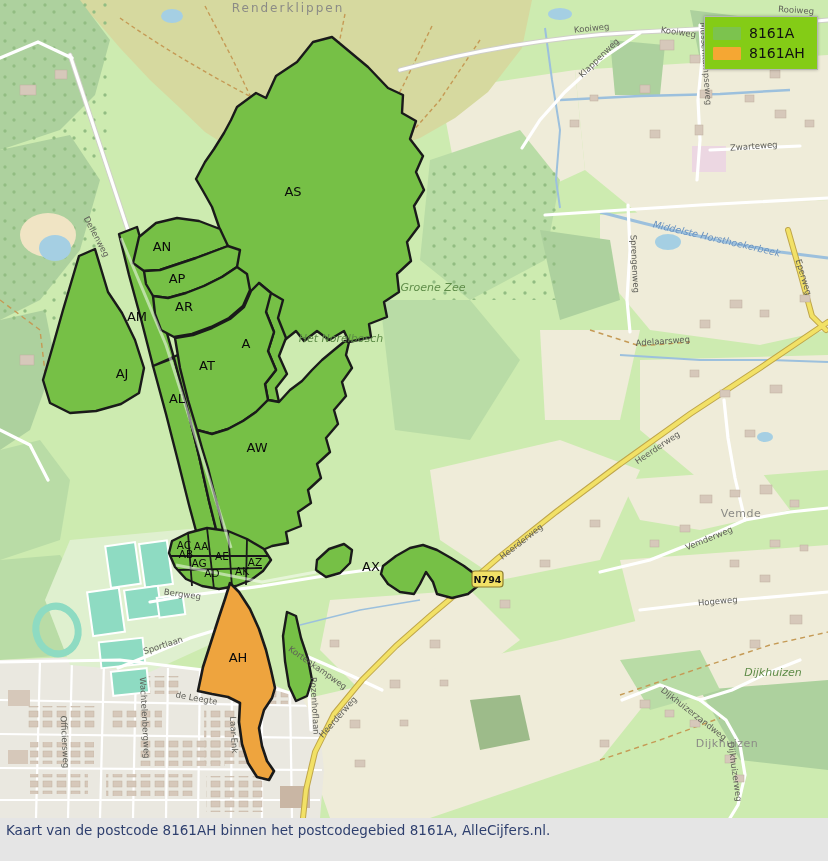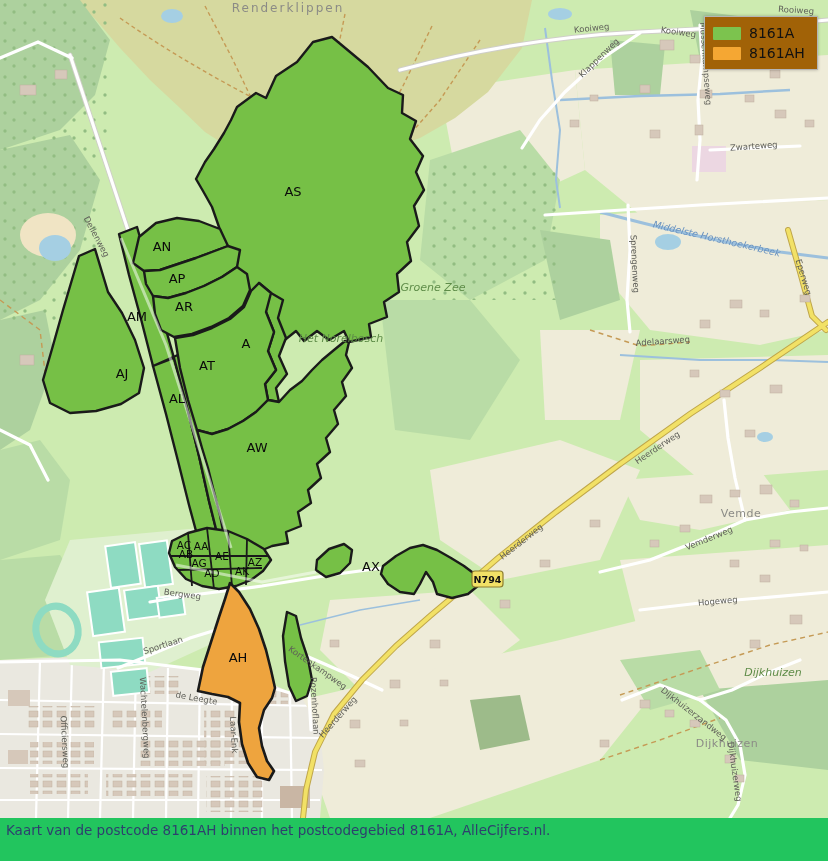--- a/index.html
+++ b/index.html
@@ -8,26 +8,26 @@
   .map-wrap{position:absolute;left:0;top:0;width:828px;height:818px;}
   svg text{user-select:none;}
   .region-label{font-size:13px;fill:#0a0a0a;text-anchor:middle;}
   .region-label.small{font-size:10.5px;}
   .place-gray{fill:#8b8b86;font-size:12px;text-anchor:middle;letter-spacing:2px;}
   .place-gray.sm{font-size:11px;letter-spacing:0.5px;}
   .area-green{fill:#5e8c48;font-size:11px;font-style:italic;text-anchor:middle;}
   .road-label{fill:#5e5e58;font-size:8.5px;text-anchor:middle;}
   .water-label{fill:#6a93c0;font-size:9.5px;font-style:italic;text-anchor:middle;}
   .shield-text{fill:#111;font-size:9.5px;font-weight:bold;text-anchor:middle;}
-  .legend{position:absolute;left:704px;top:16px;width:114px;background:#a16207;
+  .legend{position:absolute;left:704px;top:16px;width:114px;background:#84cc16;
           border:1px solid #b5b5b5;box-shadow:0 0 3px rgba(0,0,0,.25);
           padding:6px 8px;box-sizing:border-box;}
   .legend-row{display:flex;align-items:center;gap:8px;height:20px;}
   .legend-row span{font-size:14px;color:#111;}
-  .caption{position:absolute;left:0;top:818px;width:828px;height:43px;background:#22c55e;
+  .caption{position:absolute;left:0;top:818px;width:828px;height:43px;background:#e5e5e5;
            color:#2e3f6e;font-size:13.5px;line-height:1.5;padding:2px 6px;box-sizing:border-box;}
 </style>
 </head>
 <body>
 
 <div class="stage">
 <div class="map-wrap">
 <svg width="828" height="818" viewBox="0 0 828 818">
   <defs>
     <pattern id="trees" width="20" height="18" patternUnits="userSpaceOnUse">

